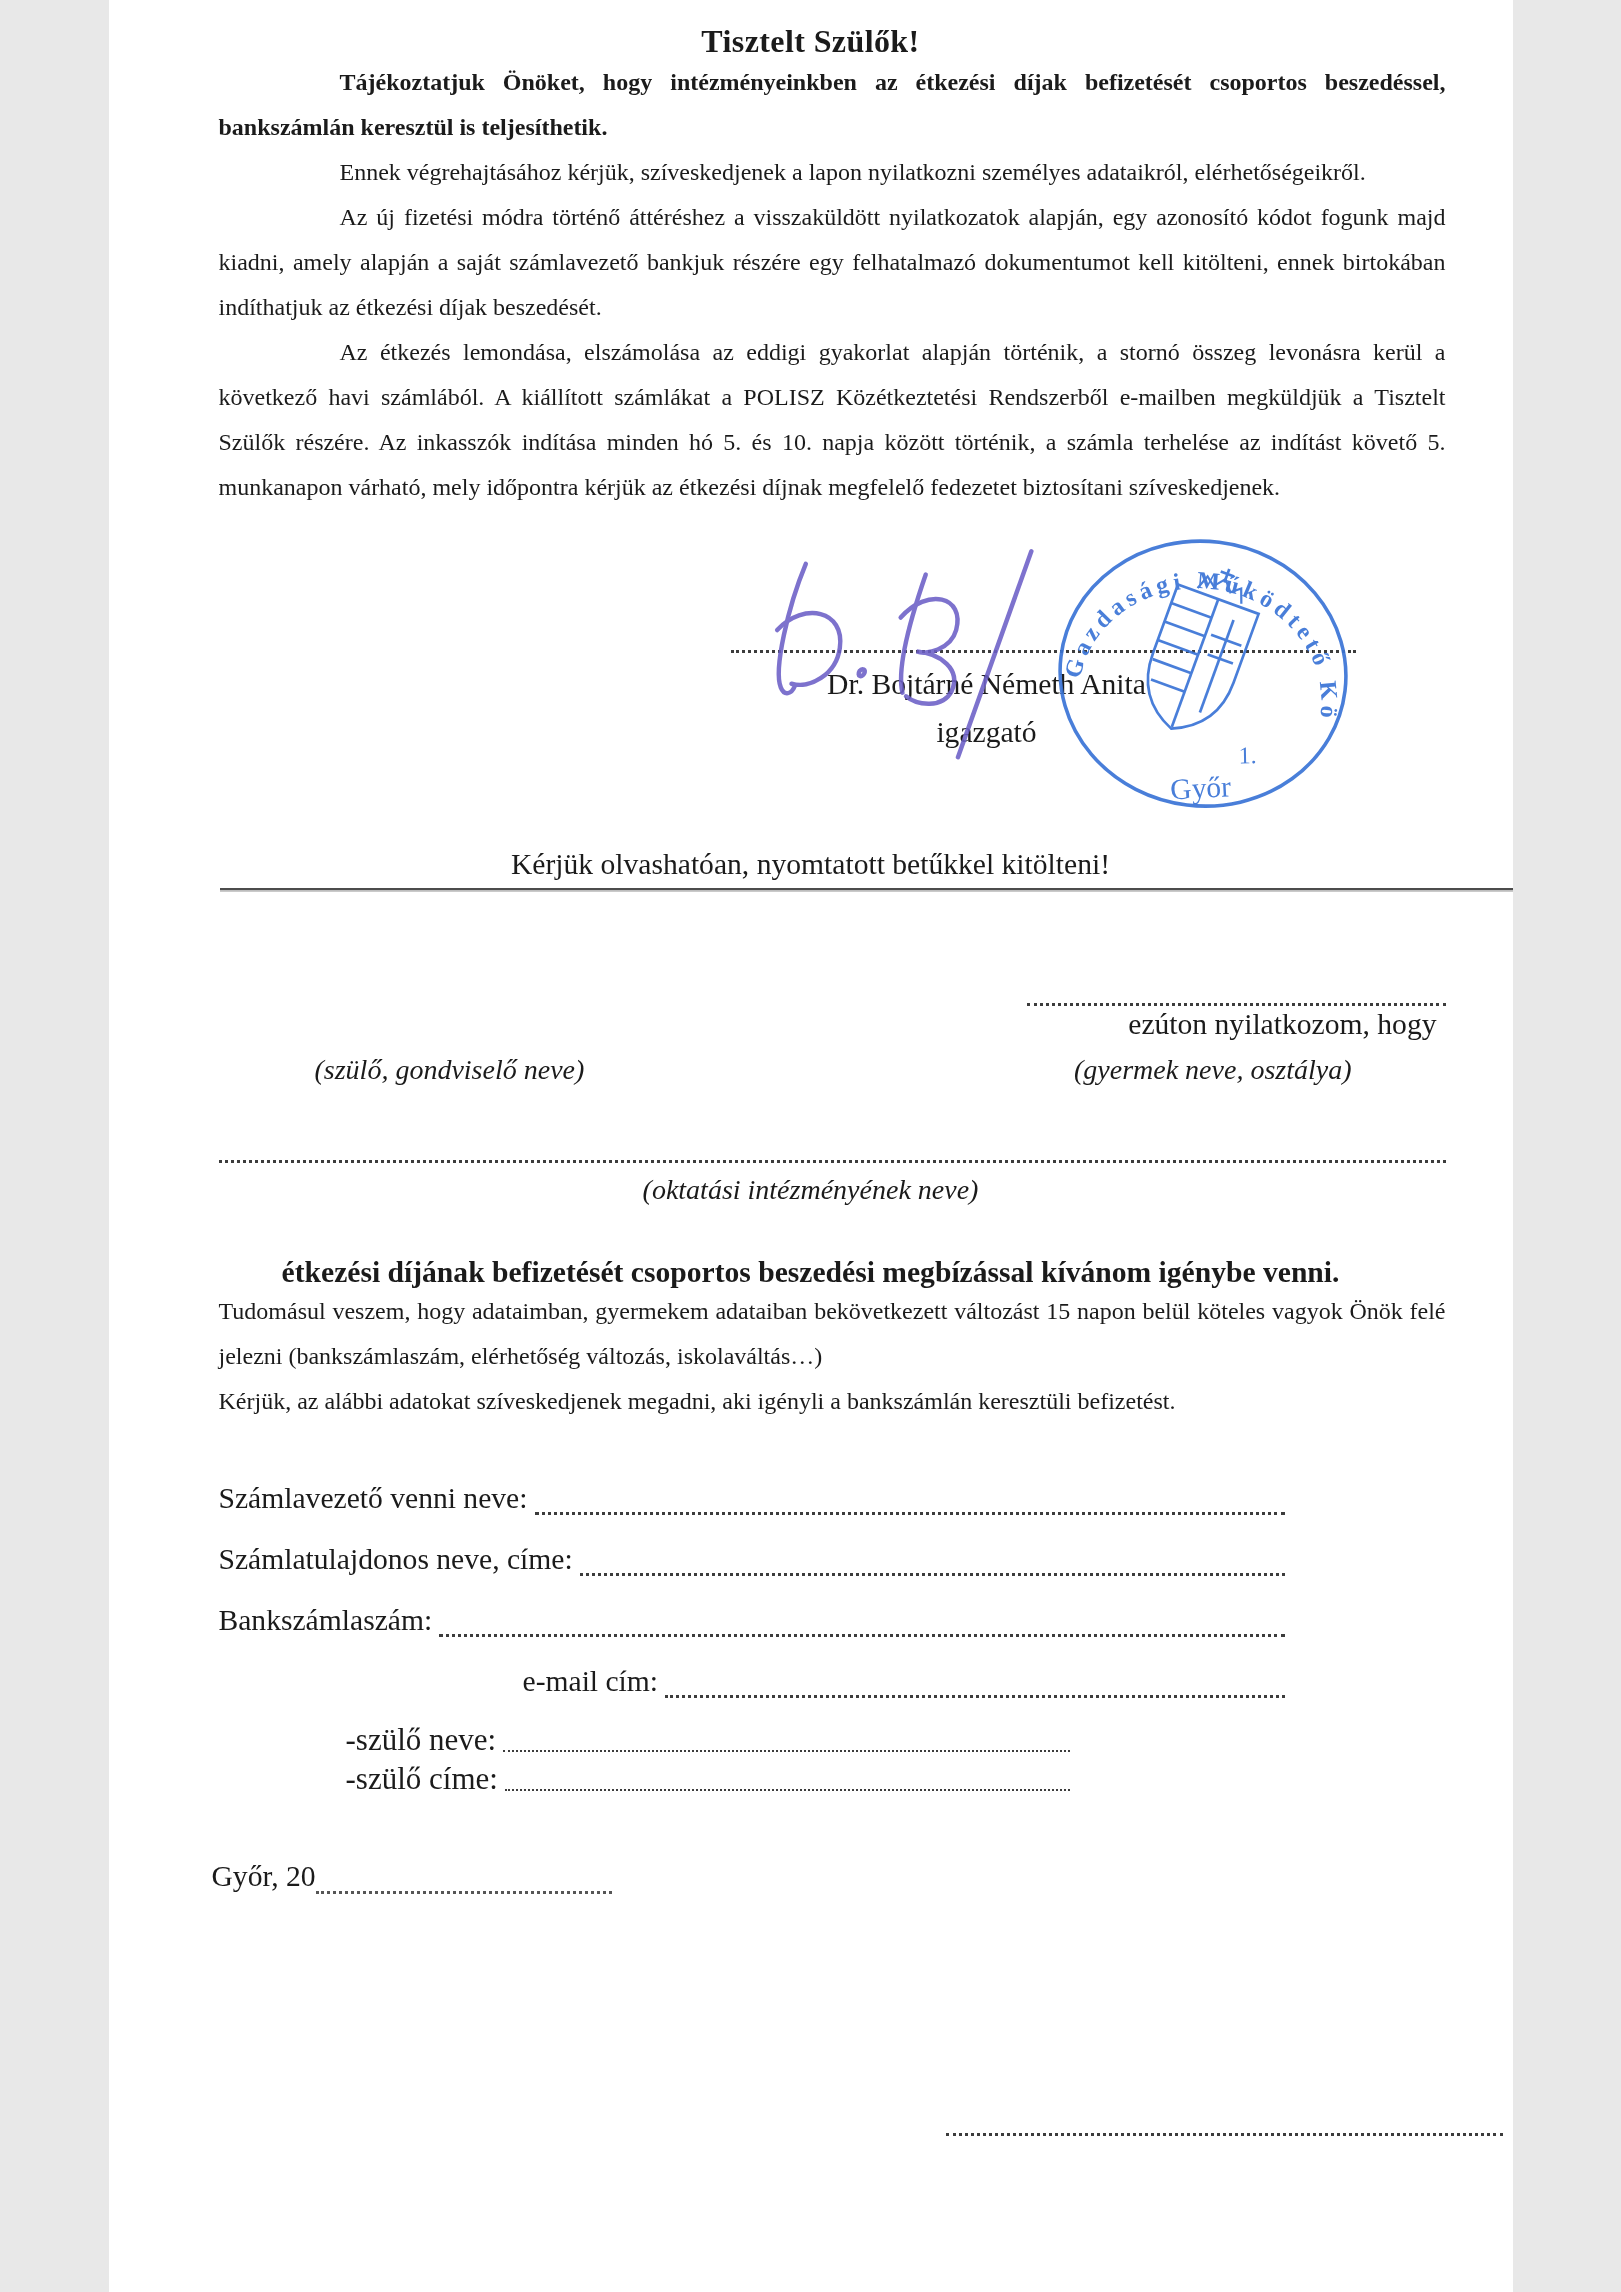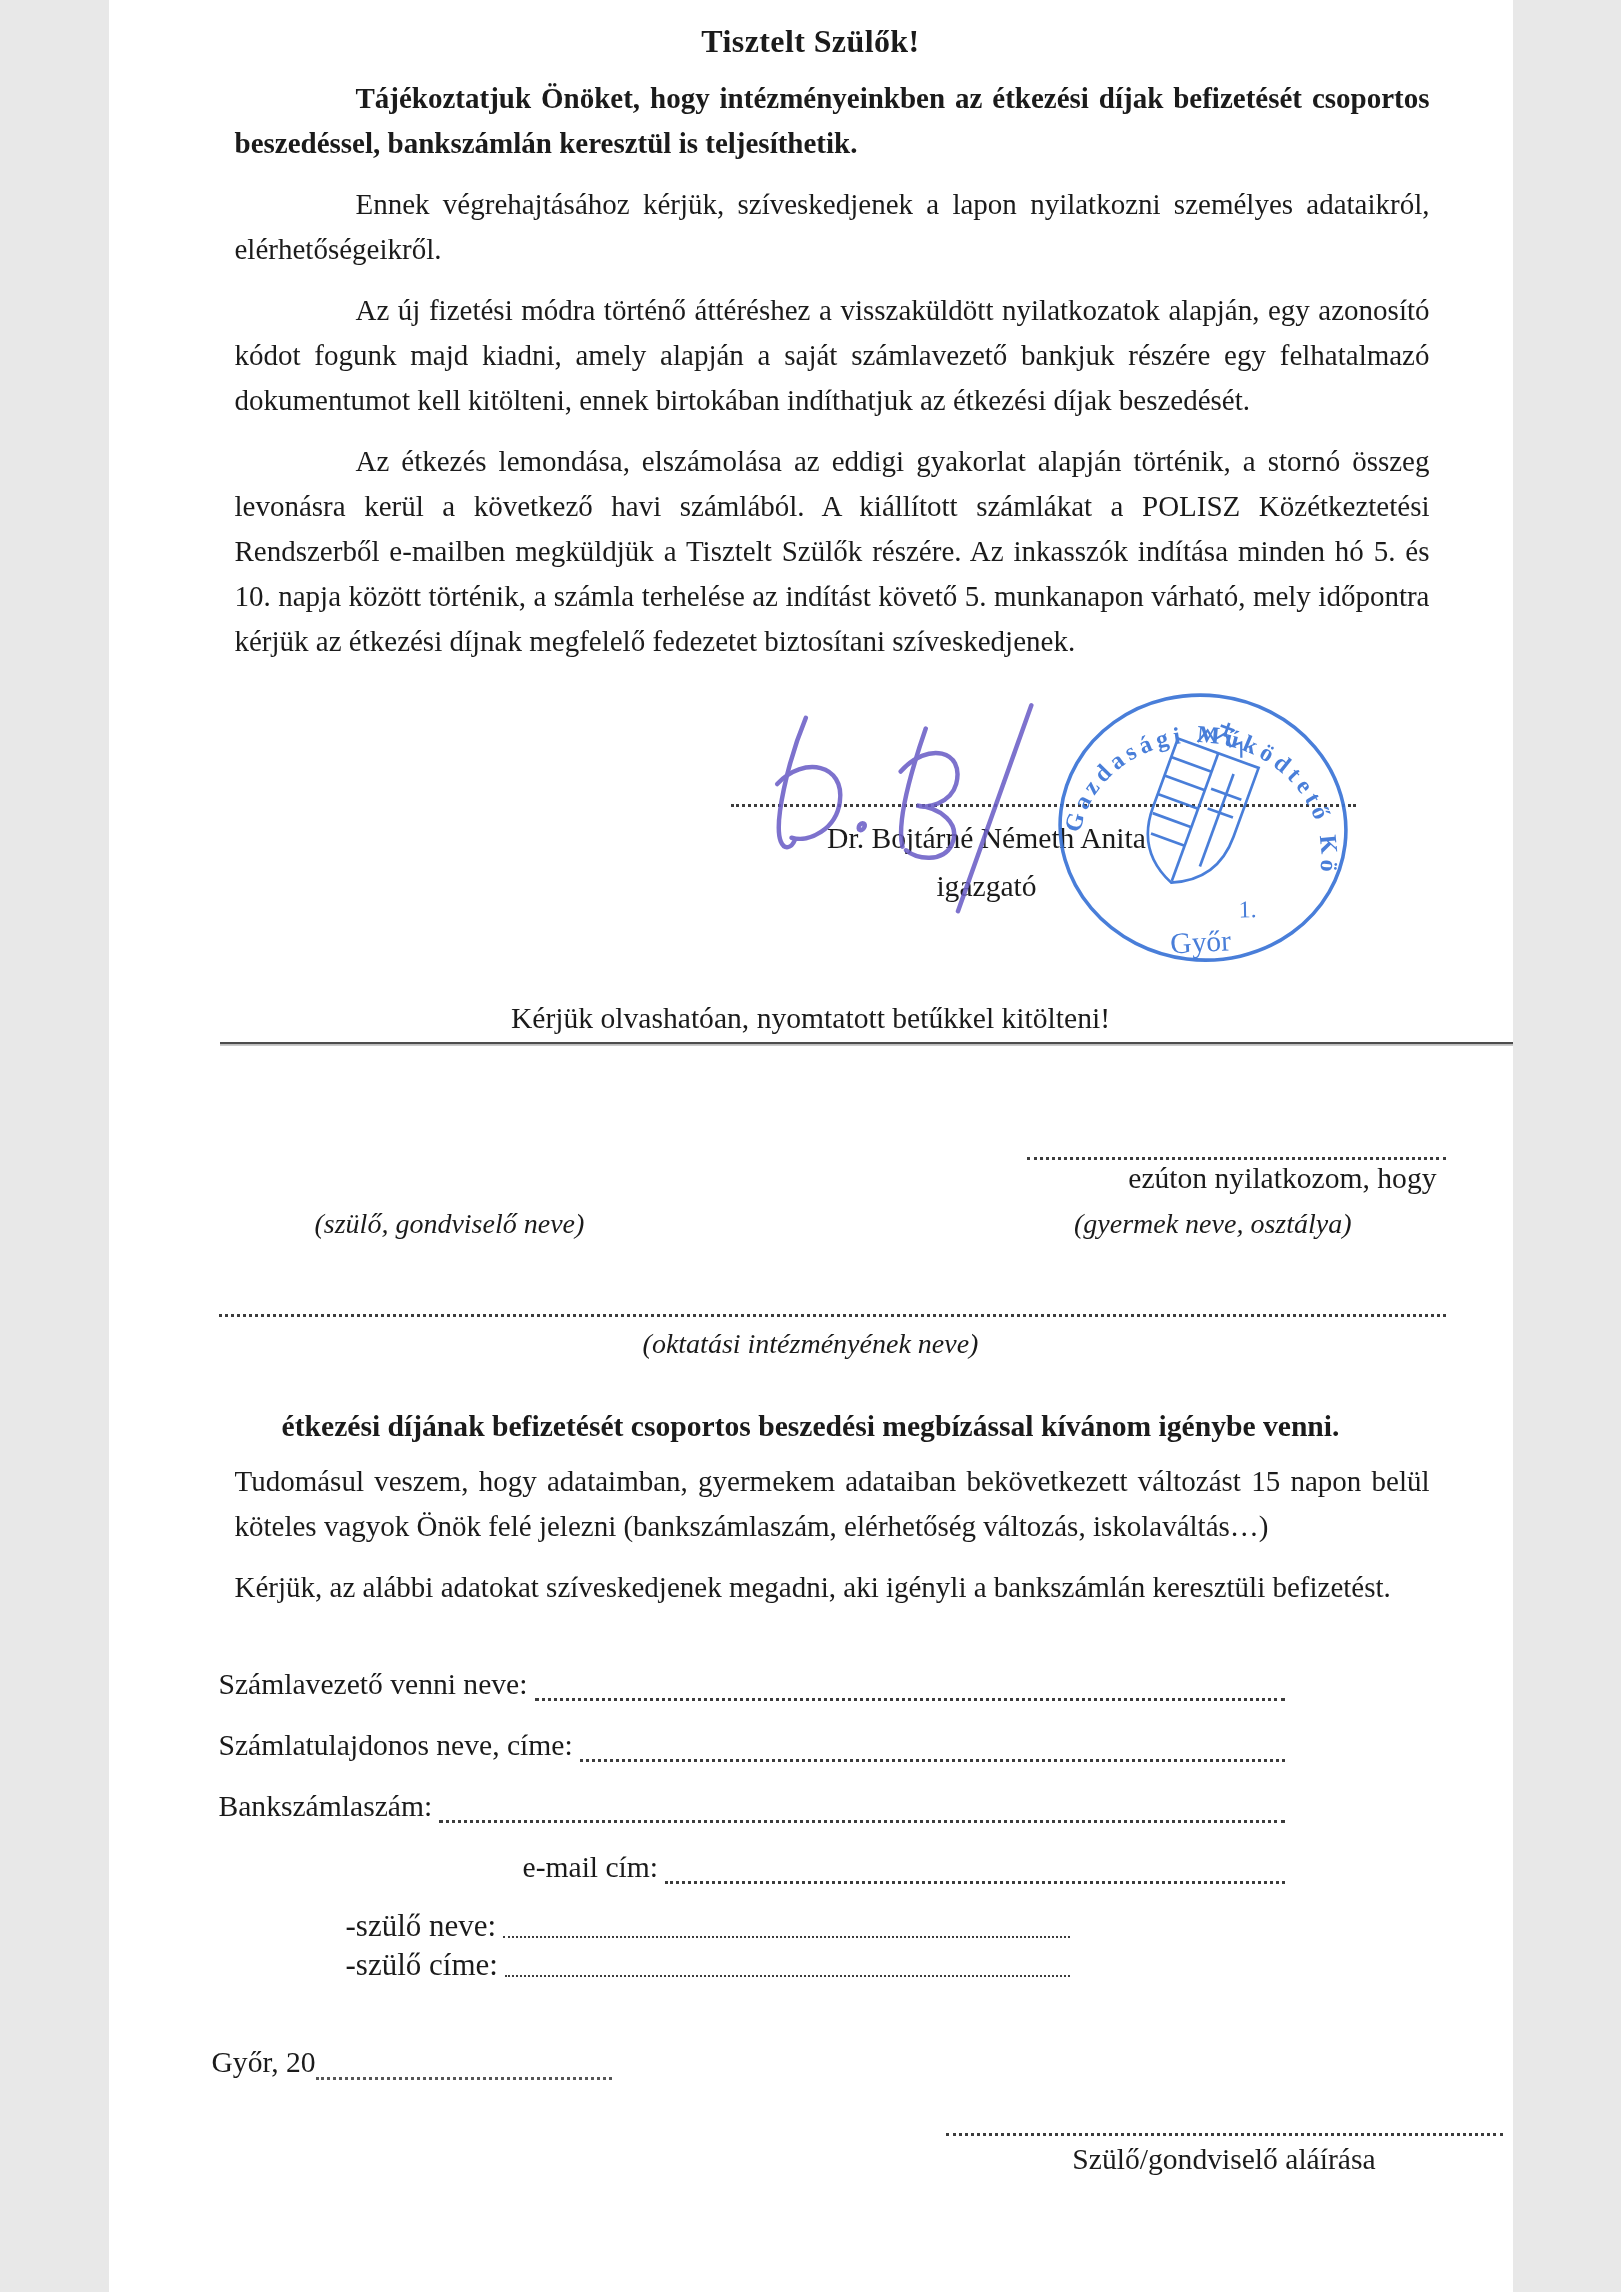--- a/index.html
+++ b/index.html
@@ -14,22 +14,22 @@
   }
   .title{
     padding-top:23px;
     text-align:center;
     font-weight:bold;
     font-size:32px;
     letter-spacing:0.4px;
   }
   .body-col{padding:0 67px 0 110px;}
   p.para{
-    margin:16px;
-    font-size:29px;
+    margin:0;
+    font-size:24px;
     line-height:45px;
     text-align:justify;
     text-indent:121px;
   }
   p.para.bold{font-weight:bold;}
   p.noindent{text-indent:0;}
   .first-para{margin-top:41px;}
 
   
   .sig-block{position:relative;height:309px;margin-top:16px;}
@@ -232,17 +232,16 @@
     <span class="dots"></span>
   </div>
 
   <div class="date-row">
     <span>Győr, 20</span>
     <span class="dots"></span>
   </div>
 
   <div class="bottom-sig">
     <div class="sigline"></div>
-    <div class="caption">Szülő/gondviselő aláírása</div>
   </div>
 
 </div>
 
 
 </body></html>

